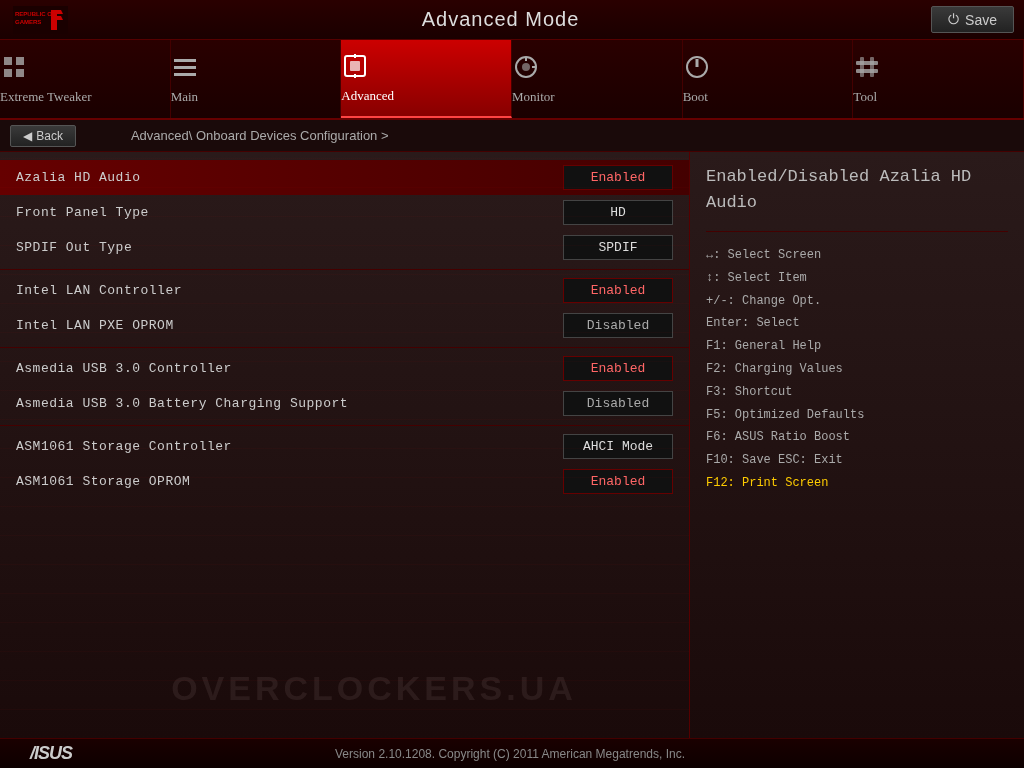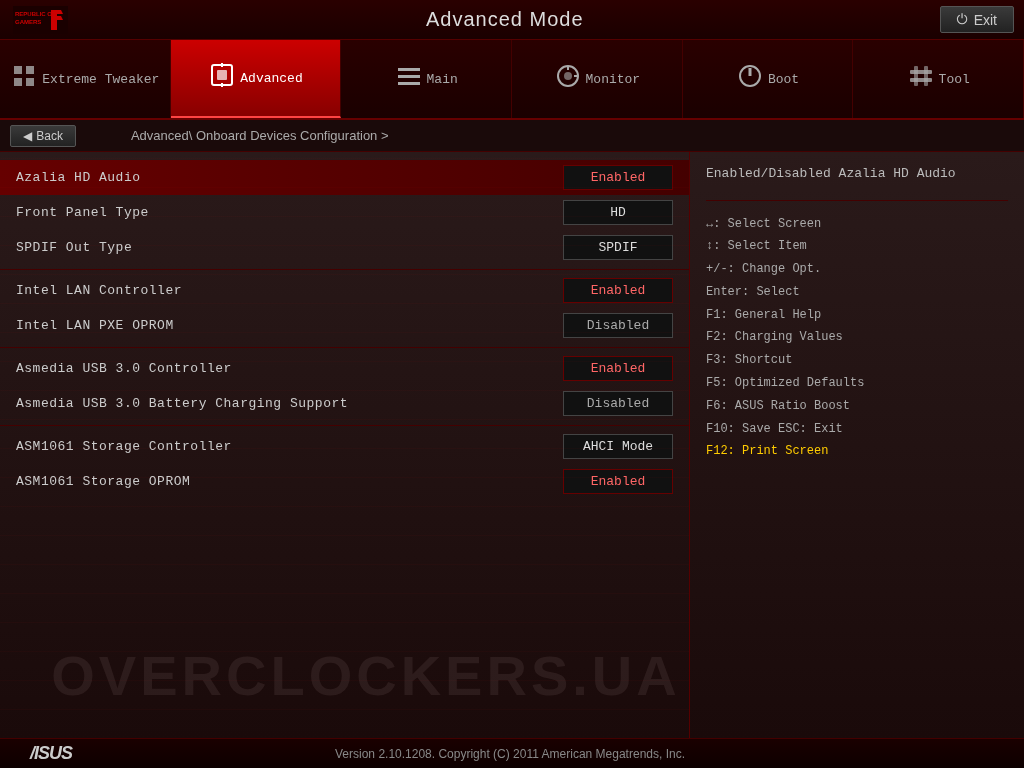--- a/index.html
+++ b/index.html
@@ -62,28 +62,28 @@
     .nav-tabs {
       width: 100%;
       height: 80px;
       background: linear-gradient(180deg, #2a0000 0%, #1a0000 100%);
       display: flex;
       border-bottom: 2px solid #600;
     }
     .nav-tab {
       flex: 1;
       display: flex;
-      flex-direction: row;
-      align-items: center;
+      flex-direction: column;
+      align-items: flex-start;
       justify-content: center;
       gap: 4px;
       cursor: pointer;
       border-right: 1px solid #400;
       color: #aaa;
-      font-family: Liberation Mono, monospace;
+      font-family: Liberation Serif, serif;
       font-size: 13px;
       transition: background 0.2s;
     }
     .nav-tab.active {
       background: linear-gradient(180deg, #cc0000 0%, #880000 100%);
       color: #fff;
       border-bottom: 2px solid #ff4444;
     }
     .tab-icon { font-size: 24px; line-height: 1; }
 
@@ -188,41 +188,41 @@
       flex: 1;
       background: linear-gradient(180deg, #2a1a1a 0%, #1a0a0a 100%);
       padding: 12px 16px;
       font-family: 'Courier New', monospace;
       font-size: 12px;
       color: #aaa;
       position: relative;
     }
     .help-description {
       color: #bbb;
-      font-size: 13px;
+      font-size: 17px;
       margin-bottom: 16px;
       line-height: 1.5;
     }
     .help-divider {
       border: none;
       border-top: 1px solid #400;
       margin: 8px 0 12px 0;
     }
     .help-keys { line-height: 1.9; font-size: 12px; }
     .help-key-line { color: #aaa; }
     .help-key-line.highlighted { color: #ffcc00; }
 
     
     .watermark {
       position: absolute;
       bottom: 30px;
-      left: 0;
+      left: 8px;
       width: 690px;
       text-align: center;
-      font-size: 56px;
+      font-size: 34px;
       color: rgba(150, 120, 120, 0.15);
       font-family: Arial Black, sans-serif;
       font-weight: 900;
       letter-spacing: 4px;
       pointer-events: none;
       user-select: none;
       padding-left: 42px;
     }
 
     
@@ -260,56 +260,56 @@
         <text x="2" y="10" font-size="6" fill="#cc0000" font-family="Arial" font-weight="bold">REPUBLIC OF</text>
         <text x="2" y="18" font-size="6" fill="#cc0000" font-family="Arial" font-weight="bold">GAMERS</text>
         <polygon points="38,4 48,4 50,8 44,8 44,24 38,24" fill="#cc0000"></polygon>
         <polygon points="40,10 48,10 50,14 44,14 44,18 40,18" fill="#cc0000"></polygon>
       </svg>
     </div>
   </div>
   <div class="header-title">Advanced Mode</div>
   <button class="exit-btn">
     <span>⏻</span>
-    <span>Exit</span>
+    <span>Save</span>
   </button>
 </div>
 
 <div class="nav-tabs">
   <div class="nav-tab">
     <span class="tab-icon">
       <svg width="28" height="28" viewBox="0 0 28 28">
           <rect x="4" y="4" width="8" height="8" fill="currentColor" opacity="0.8"></rect>
           <rect x="16" y="4" width="8" height="8" fill="currentColor" opacity="0.8"></rect>
           <rect x="4" y="16" width="8" height="8" fill="currentColor" opacity="0.8"></rect>
           <rect x="16" y="16" width="8" height="8" fill="currentColor" opacity="0.8"></rect>
         </svg>
     </span>
     <span>Extreme Tweaker</span>
   </div>
+  <div class="nav-tab">
+    <span class="tab-icon">
+      <svg width="28" height="28" viewBox="0 0 28 28">
+          <rect x="3" y="6" width="22" height="3" fill="currentColor"></rect>
+          <rect x="3" y="13" width="22" height="3" fill="currentColor"></rect>
+          <rect x="3" y="20" width="22" height="3" fill="currentColor"></rect>
+        </svg>
+    </span>
+    <span>Main</span>
+  </div>
   <div class="nav-tab active">
     <span class="tab-icon">
       <svg width="28" height="28" viewBox="0 0 28 28">
           <rect x="4" y="4" width="20" height="20" rx="2" stroke="white" stroke-width="2" fill="none"></rect>
           <rect x="9" y="9" width="10" height="10" rx="1" fill="white" opacity="0.7"></rect>
           <line x1="14" y1="2" x2="14" y2="6" stroke="white" stroke-width="2"></line>
           <line x1="14" y1="22" x2="14" y2="26" stroke="white" stroke-width="2"></line>
         </svg>
     </span>
     <span>Advanced</span>
-  </div>
-  <div class="nav-tab">
-    <span class="tab-icon">
-      <svg width="28" height="28" viewBox="0 0 28 28">
-          <rect x="3" y="6" width="22" height="3" fill="currentColor"></rect>
-          <rect x="3" y="13" width="22" height="3" fill="currentColor"></rect>
-          <rect x="3" y="20" width="22" height="3" fill="currentColor"></rect>
-        </svg>
-    </span>
-    <span>Main</span>
   </div>
   <div class="nav-tab">
     <span class="tab-icon">
       <svg width="28" height="28" viewBox="0 0 28 28">
           <circle cx="14" cy="14" r="10" stroke="currentColor" stroke-width="2" fill="none"></circle>
           <circle cx="14" cy="14" r="4" fill="currentColor" opacity="0.6"></circle>
           <line x1="14" y1="4" x2="14" y2="8" stroke="currentColor" stroke-width="2"></line>
           <line x1="20" y1="14" x2="24" y2="14" stroke="currentColor" stroke-width="2"></line>
         </svg>
     </span>

